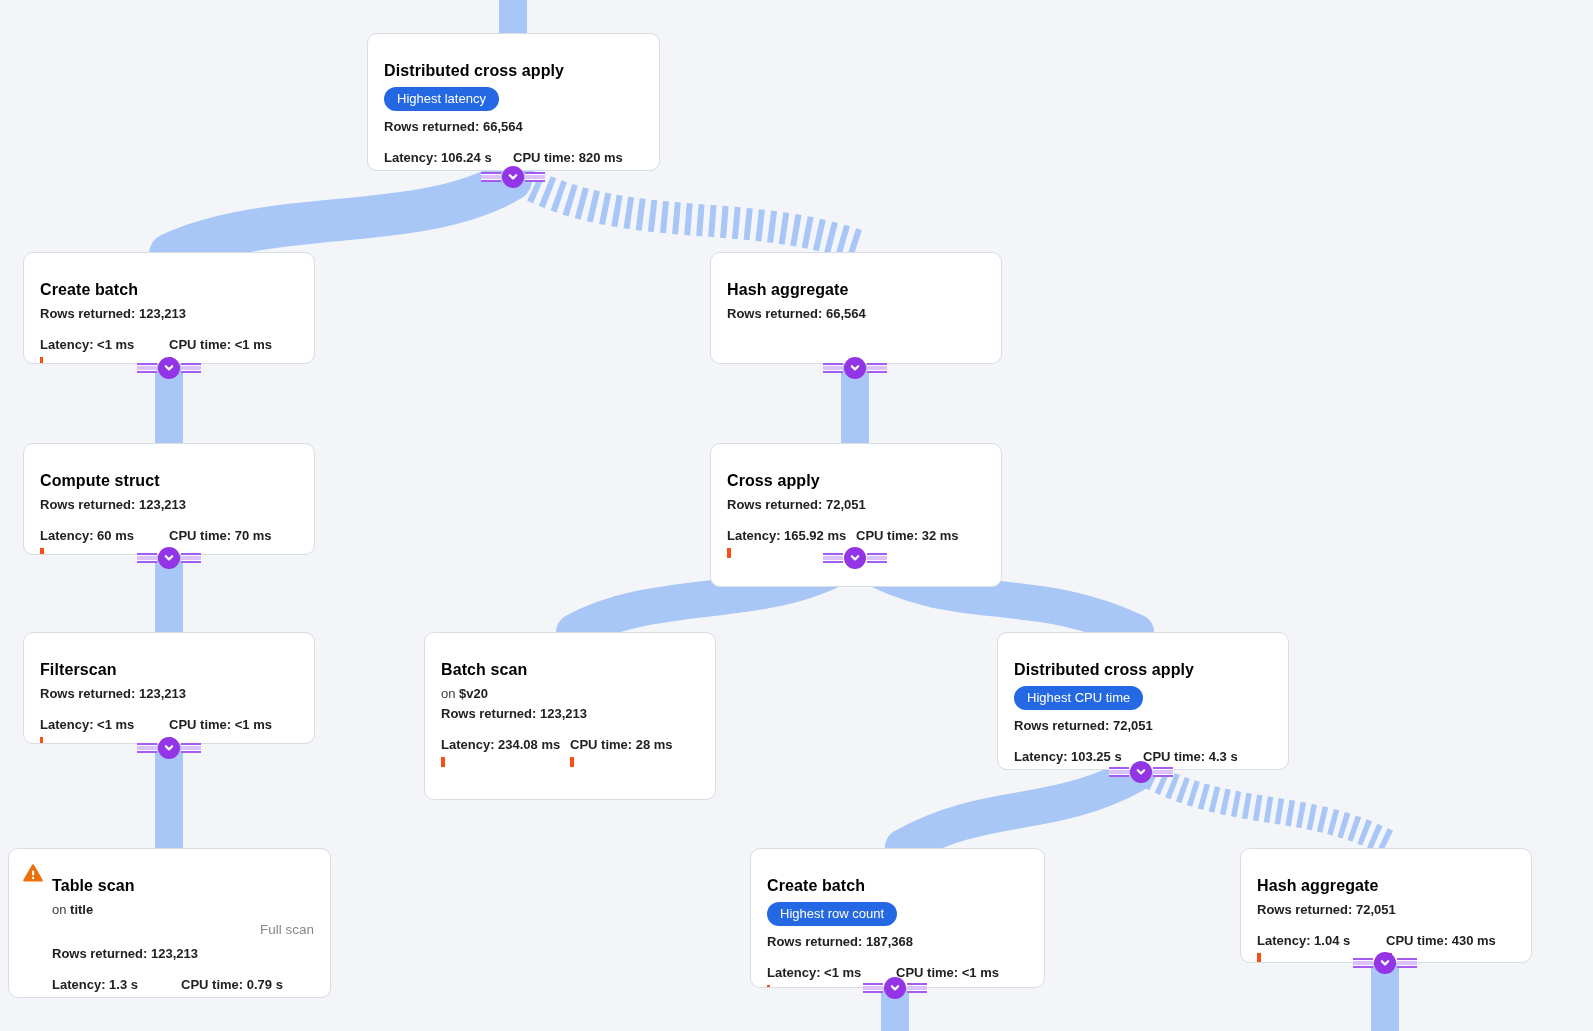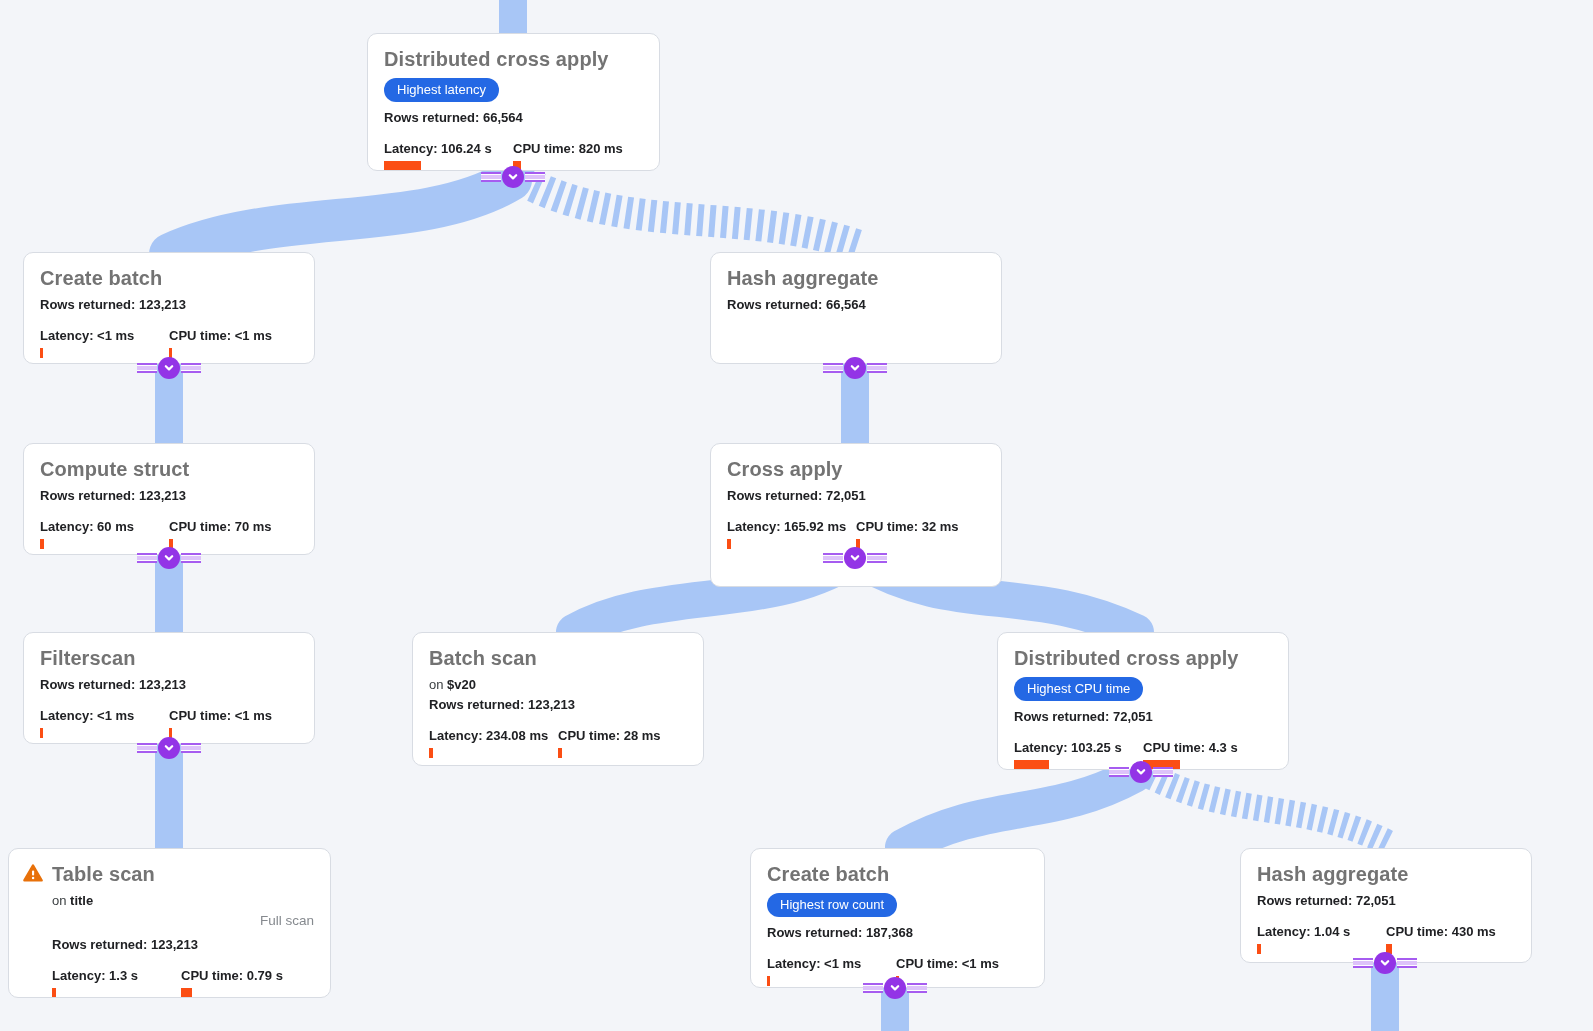--- a/index.html
+++ b/index.html
@@ -18,21 +18,21 @@
   .edge-rect { fill: var(--edge_blue, #a8c6f6); }
 
   .card {
     position:absolute; z-index:2; box-sizing:border-box;
     background:#ffffff;
     border:1px solid var(--card_border, #d8dce3);
     border-radius:10px;
     padding:13px 16px 14px 16px;
     overflow:hidden;
   }
-  .card-title { font-size:20px; font-weight:700; color:#737373; margin:1px 0 7px 0; letter-spacing:.1px; }
+  .card-title { font-size:16px; font-weight:700; color:#000000; margin:15px 0 7px 0; letter-spacing:.1px; }
   .badge {
     display:inline-block; background: var(--badge_blue, #2468e4); color:#fff;
     font-size:13px; line-height:1; padding:5px 13px 6px; border-radius:13px; margin:0 0 8px 0;
   }
   .subline { font-size:13px; color:#3c4043; margin:0 0 5px 0; }
   .on-target { font-weight:700; color:#202124; }
   .note { font-size:13.5px; color:#85898e; margin:0 0 9px 0;text-align:right; }
   .rows { font-size:13px; font-weight:700; color:#202124; margin:0 0 16px 0; }
   .metrics { display:flex; }
   .metric { width:129px; flex:none; }
@@ -157,21 +157,21 @@
         <div class="metric-label">Latency: &lt;1 ms</div>
         <div class="bar" style="width: 3px;"></div>
       </div>
       <div class="metric">
         <div class="metric-label">CPU time: &lt;1 ms</div>
         <div class="bar" style="width: 3px;"></div>
       </div>
     </div>
   </div>
 
-  <div class="card" style="left:412px;top:632px;width:292px;height:134px">
+  <div class="card" style="left:424px;top:632px;width:292px;height:168px">
     <div class="card-title">Batch scan</div>
     <div class="subline"><span>on</span> <span class="on-target">$v20</span></div>
     <div class="rows">Rows returned: 123,213</div>
     <div class="metrics">
       <div class="metric">
         <div class="metric-label">Latency: 234.08 ms</div>
         <div class="bar" style="width: 4px;"></div>
       </div>
       <div class="metric">
         <div class="metric-label">CPU time: 28 ms</div>

